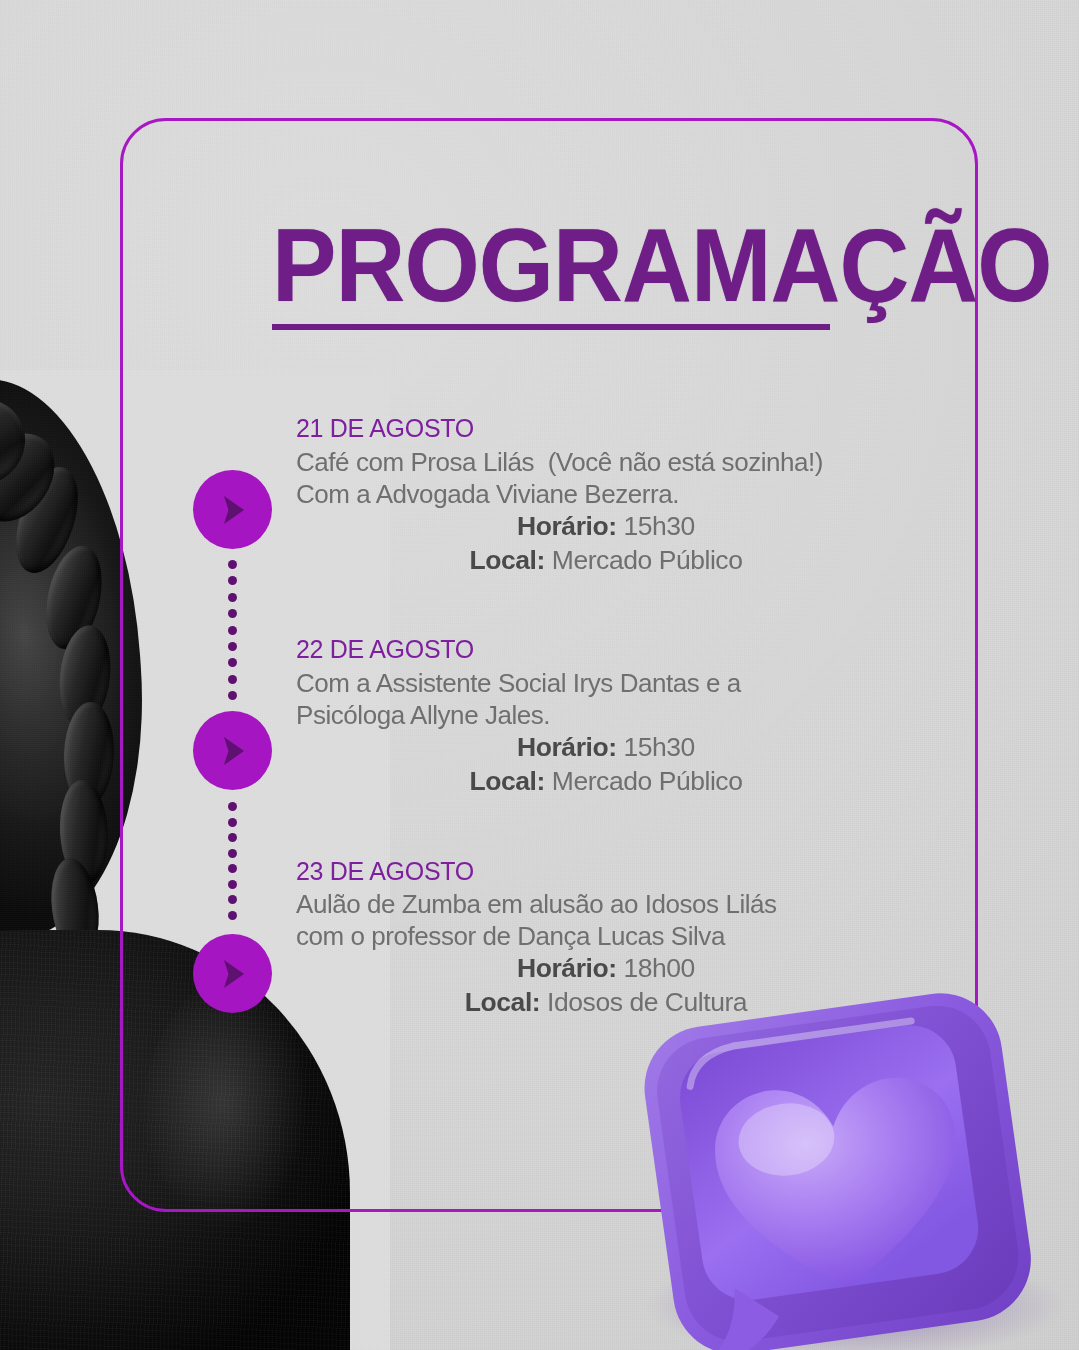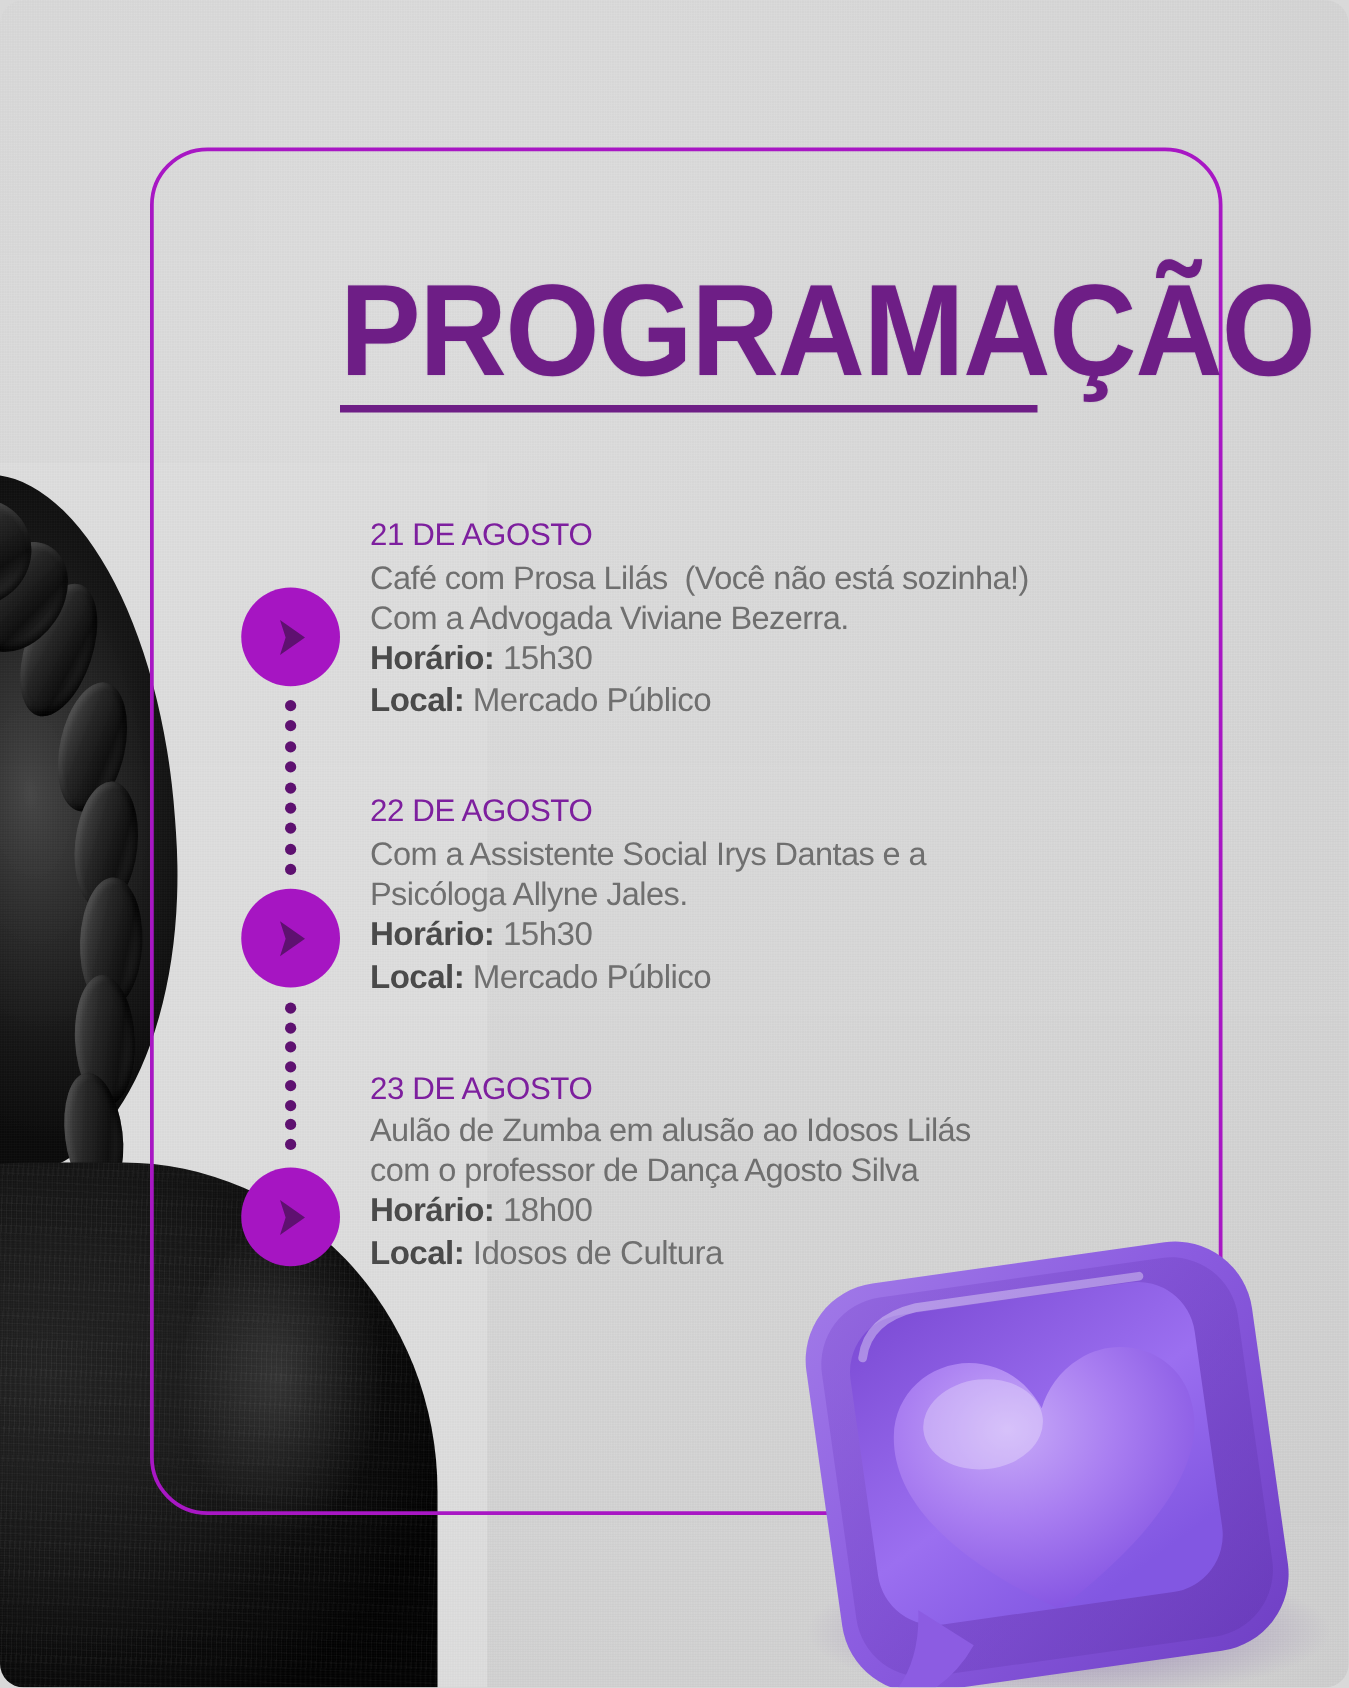--- a/index.html
+++ b/index.html
@@ -5,21 +5,20 @@
   html,body{margin:0;padding:0;}
   body{
     width:1079px;height:1350px;overflow:hidden;
     font-family:"Liberation Sans","DejaVu Sans",sans-serif;
     background:#d9d9d9;
   }
   #poster{
     position:relative;width:1079px;height:1350px;overflow:hidden;
     background:
       radial-gradient(circle at 30% 20%, #dedede 0%, #d6d6d6 60%, #cfcfcf 100%);
-    border-radius: 19px;
   }
   
   #grain{
     position:absolute;inset:0;pointer-events:none;opacity:.55;
     background-image:
       repeating-linear-gradient(0deg, rgba(0,0,0,.020) 0 1px, rgba(255,255,255,.022) 1px 2px),
       repeating-linear-gradient(90deg, rgba(0,0,0,.018) 0 1px, rgba(255,255,255,.020) 1px 2px);
   }
 
   
@@ -113,21 +112,21 @@
   .event{margin-bottom:58px;}
   .ev-date{
     color:#7d1f9e;font-weight:400;font-size:25px;letter-spacing:-.3px;
     margin:0 0 2px 0;line-height:1.18;
   }
   .ev-line{
     color:#6f6f6f;font-size:26px;line-height:1.24;margin:0;
     letter-spacing:-.45px;white-space:pre;
   }
   .ev-meta{
-    color:#6f6f6f;font-size:26.5px;line-height:1.27;margin:0;letter-spacing:-.45px;
+    color:#6f6f6f;font-size:26.5px;line-height:1.27;margin:0;letter-spacing:-.45px;text-align:center;
   }
   .ev-meta b{color:#4a4a4a;font-weight:700;}
 
   
   #heart-3d{
     position:absolute;left:600px;top:985px;width:479px;height:365px;
     pointer-events:none;
   }
   #heart-3d svg{display:block;width:100%;height:100%;}
 </style>
@@ -224,21 +223,21 @@
       <p class="ev-date">22 DE AGOSTO</p>
       <p class="ev-line">Com a Assistente Social Irys Dantas e a</p>
       <p class="ev-line">Psicóloga Allyne Jales.</p>
       <p class="ev-meta"><b>Horário:</b> <span>15h30</span></p>
       <p class="ev-meta"><b>Local:</b> <span>Mercado Público</span></p>
     </div>
 
     <div class="event">
       <p class="ev-date">23 DE AGOSTO</p>
       <p class="ev-line">Aulão de Zumba em alusão ao Idosos Lilás</p>
-      <p class="ev-line">com o professor de Dança Agosto Silva</p>
+      <p class="ev-line">com o professor de Dança Lucas Silva</p>
       <p class="ev-meta"><b>Horário:</b> <span>18h00</span></p>
       <p class="ev-meta"><b>Local:</b> <span>Idosos de Cultura</span></p>
     </div>
 
   </div>
 
   <div id="heart-3d">
     <svg viewBox="0 0 479 365" aria-hidden="true">
       <defs>
         <linearGradient id="boxOuter" x1="0" y1="0" x2="1" y2="1">

